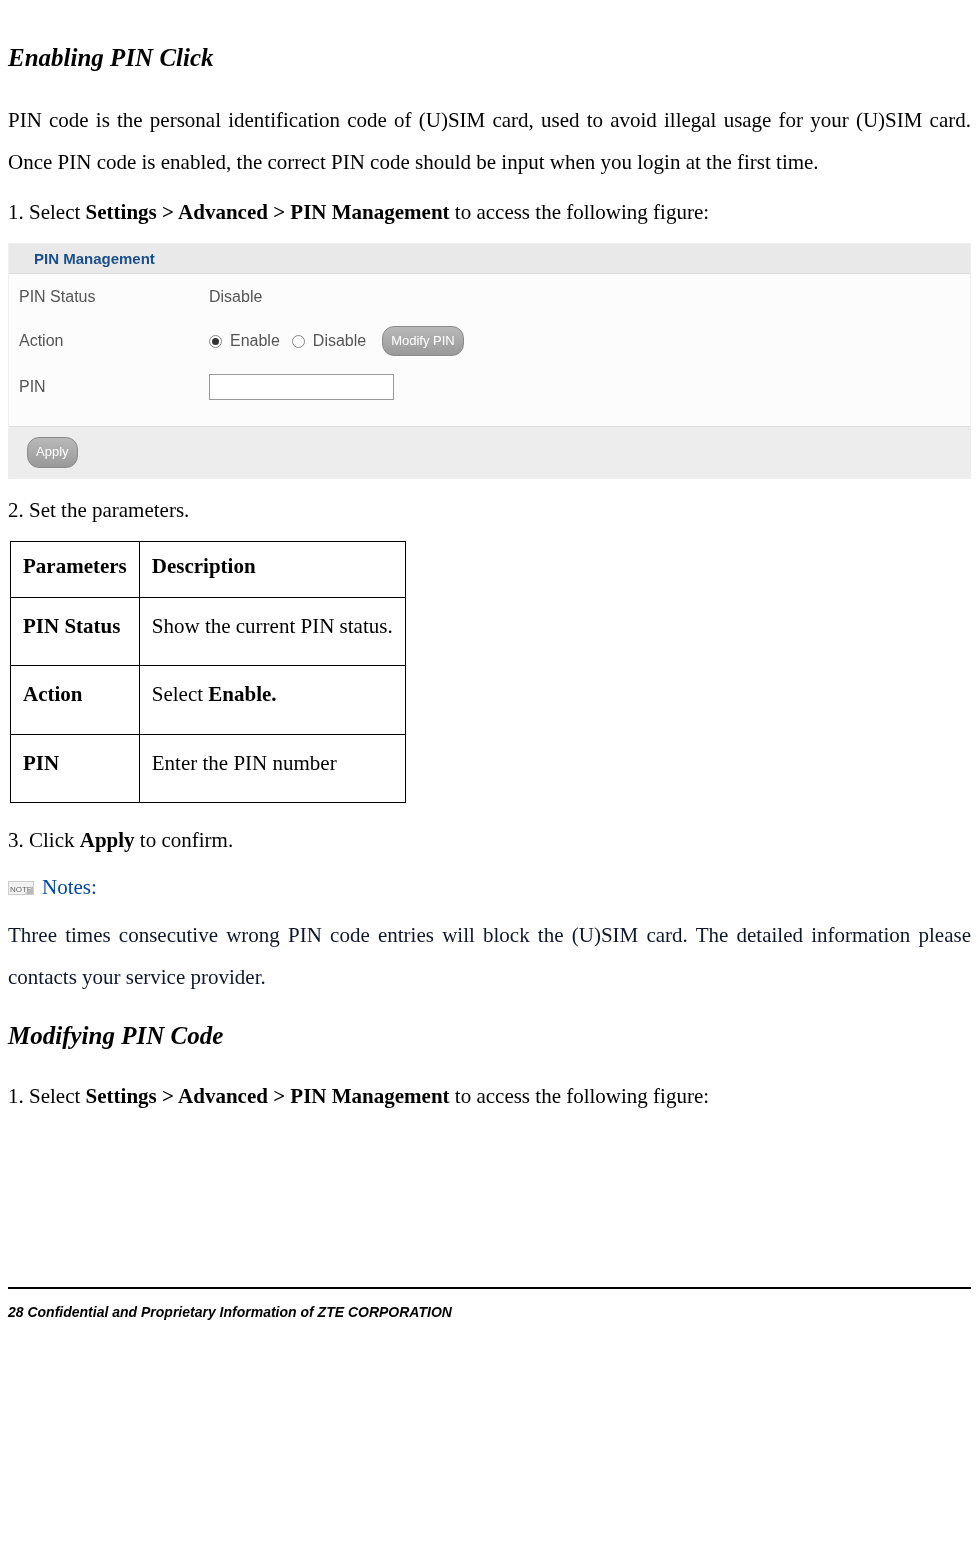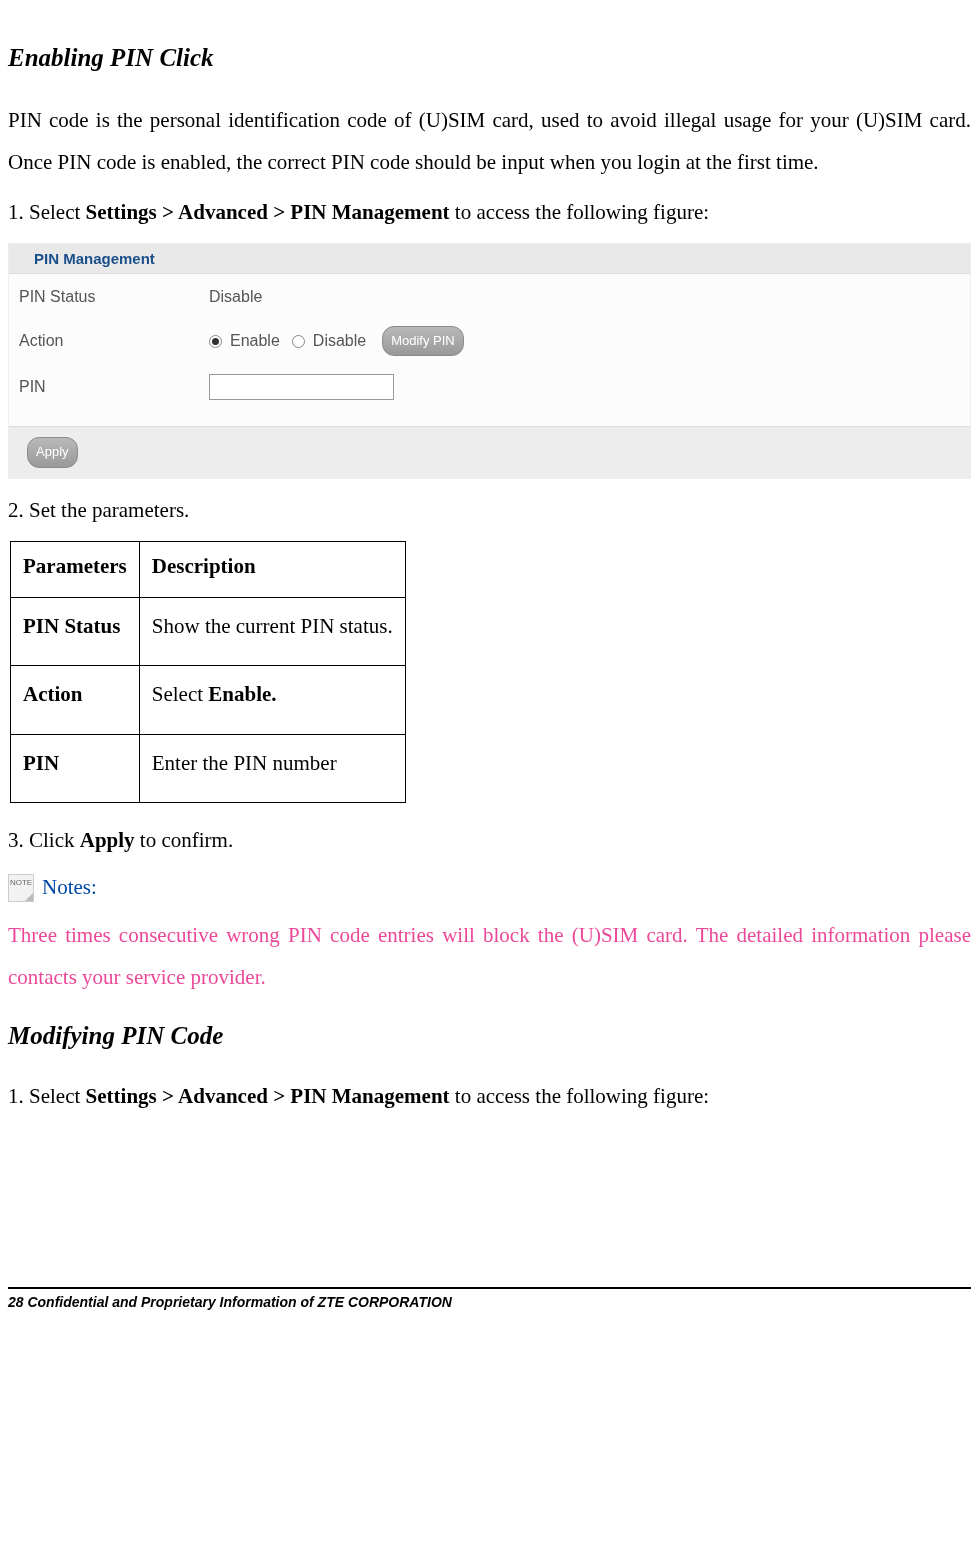--- a/index.html
+++ b/index.html
@@ -92,51 +92,51 @@
     vertical-align: top;
     font-size: 21px;
   }
   table.params th {
     font-weight: bold;
     padding: 10px 12px 16px 12px;
   }
 
   .note-row { display: flex; align-items: center; gap: 8px; margin: 12px 0 12px 0; }
   .note-icon {
-    width: 26px; height: 28px;
+    width: 26px; height: 14px;
     background: #f2f2f2;
     border: 1px solid #ccc;
     font-size: 8px;
     font-family: Arial, sans-serif;
     color: #666;
     display: flex; align-items: flex-start; justify-content: center;
     padding-top: 2px;
     position: relative;
   }
   .note-icon::after {
     content: ""; position: absolute; right: 0; bottom: 0;
     width: 0; height: 0;
     border-left: 8px solid transparent;
     border-bottom: 8px solid #bbb;
   }
   .note-label { color: #0048a6; font-size: 21px; }
   p.note-text {
-    color: #ec4899;
+    color: #0f172a;
     line-height: 2.0;
     text-align: justify;
     margin-bottom: 20px;
   }
 
   .footer-rule { border-top: 2px solid #000; margin-top: 170px; }
   .footer-text {
     font-family: Verdana, Arial, sans-serif;
     font-size: 14px;
     font-weight: bold;
     font-style: italic;
-    padding-top: 4px;
+    padding-top: 14px;
   }
 </style>
 </head>
 <body>
 
 <h3 class="section">Enabling PIN Click</h3>
 
 <p class="body">PIN code is the personal identification code of (U)SIM card, used to avoid illegal usage for your (U)SIM card. Once PIN code is enabled, the correct PIN code should be input when you login at the first time.</p>
 
 <p class="step">

